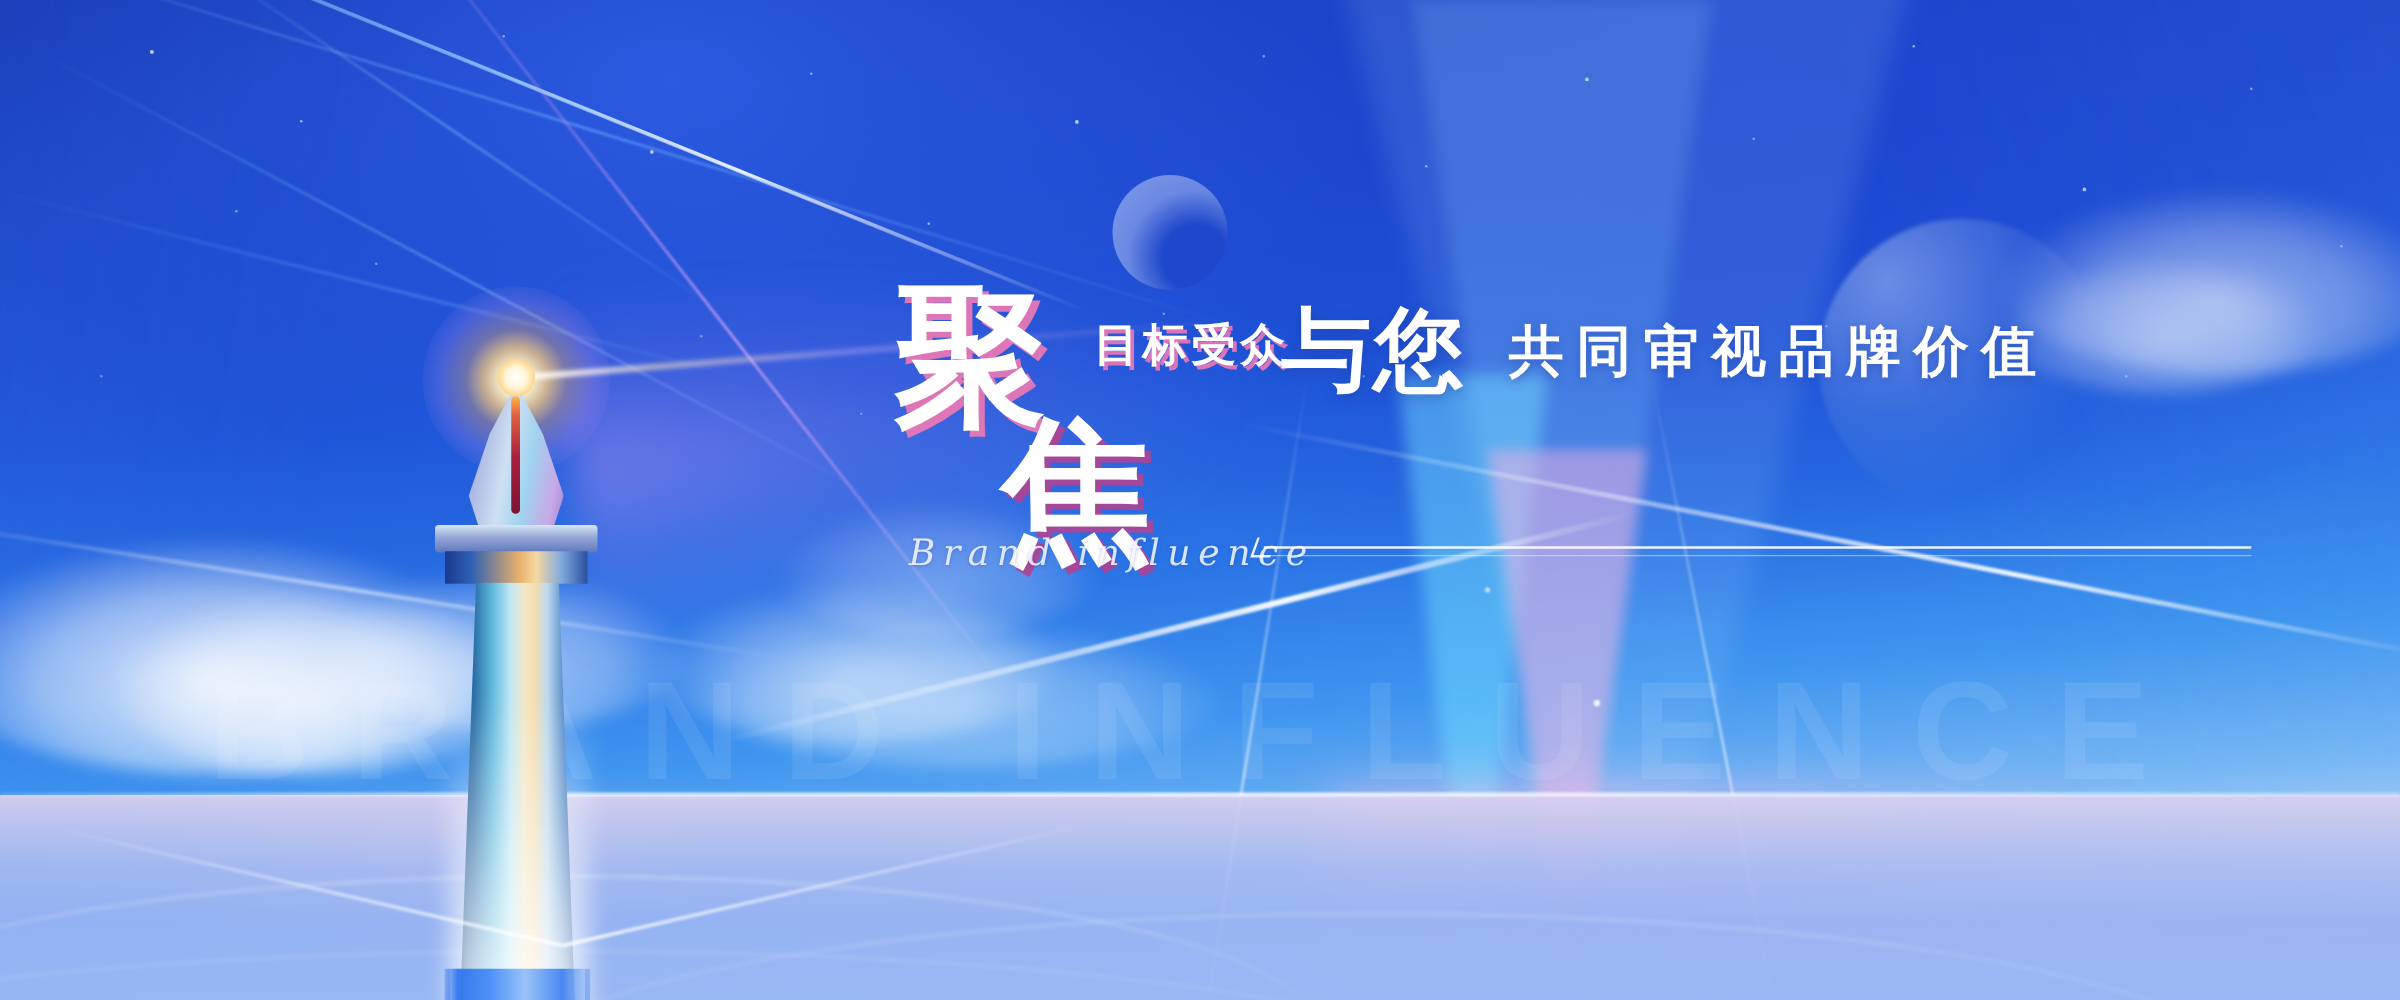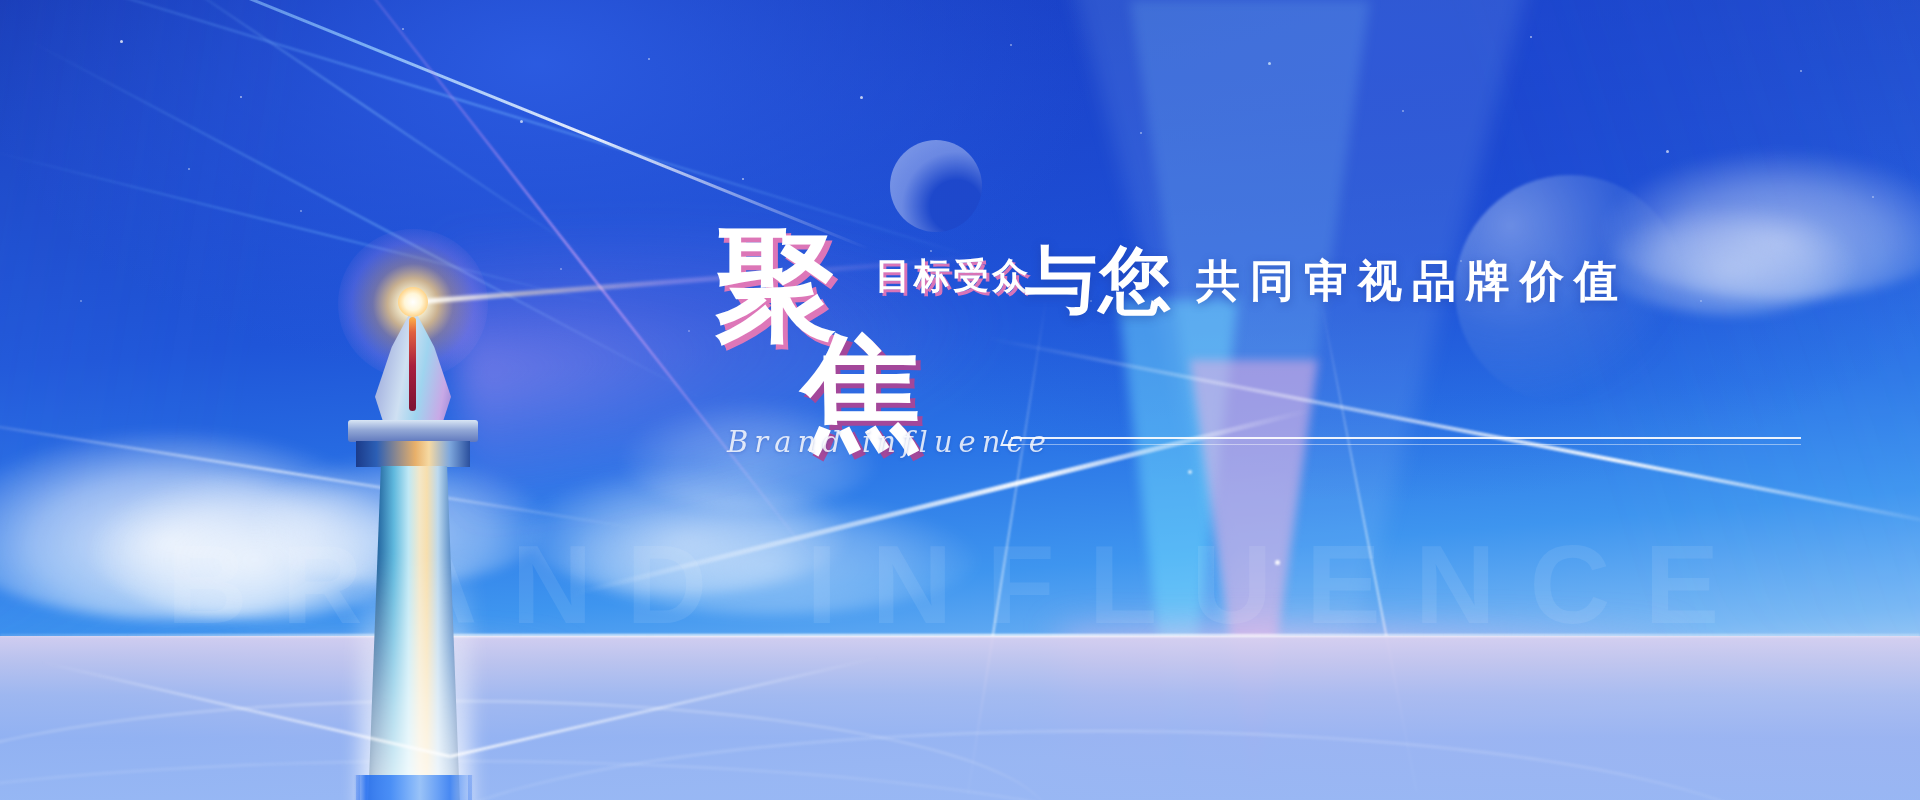--- a/index.html
+++ b/index.html
@@ -194,21 +194,21 @@
   .script{position:absolute;left:12px;top:200px;font-size:29px;color:rgba(255,255,255,.82);
     font-family:"DejaVu Serif","Liberation Serif",serif;font-style:italic;letter-spacing:6px;
     text-shadow:0 1px 3px rgba(40,70,170,.35);white-space:nowrap;}
 
   .target{position:absolute;left:160px;top:27px;font-size:36px;font-weight:700;color:#ffffff;
     letter-spacing:3px;text-shadow:3px 3px 0 rgba(236,120,180,.9);white-space:nowrap;}
   .r-block{position:absolute;left:310px;top:8px;width:860px;}
 
   .yunin{font-size:72px;font-weight:700;color:#fff;letter-spacing:2px;
     text-shadow:0 2px 10px rgba(30,60,160,.45);vertical-align:middle;}
-  .gongtong{font-size:44px;font-weight:700;color:#fff;letter-spacing:10px;margin-left:23px;
+  .gongtong{font-size:44px;font-weight:700;color:#fff;letter-spacing:10px;margin-left:34px;
     text-shadow:0 2px 8px rgba(30,60,160,.4);vertical-align:middle;}
 
   .ribbon{position:absolute;left:322px;top:78px;padding:6px 16px 7px 16px;
     background:linear-gradient(90deg,#4a2f86 0%,#6d3a95 28%,#8a3d95 55%,#a8419a 78%,#c24aa2 100%);
     font-size:19px;font-weight:700;color:#ffffff;letter-spacing:8px;white-space:nowrap;
     box-shadow:0 2px 8px rgba(40,20,90,.4);}
 
   .line2{position:absolute;left:310px;top:130px;font-size:58px;font-weight:700;color:#fff;
     letter-spacing:6px;white-space:nowrap;text-shadow:0 3px 12px rgba(30,60,160,.4);}
 

